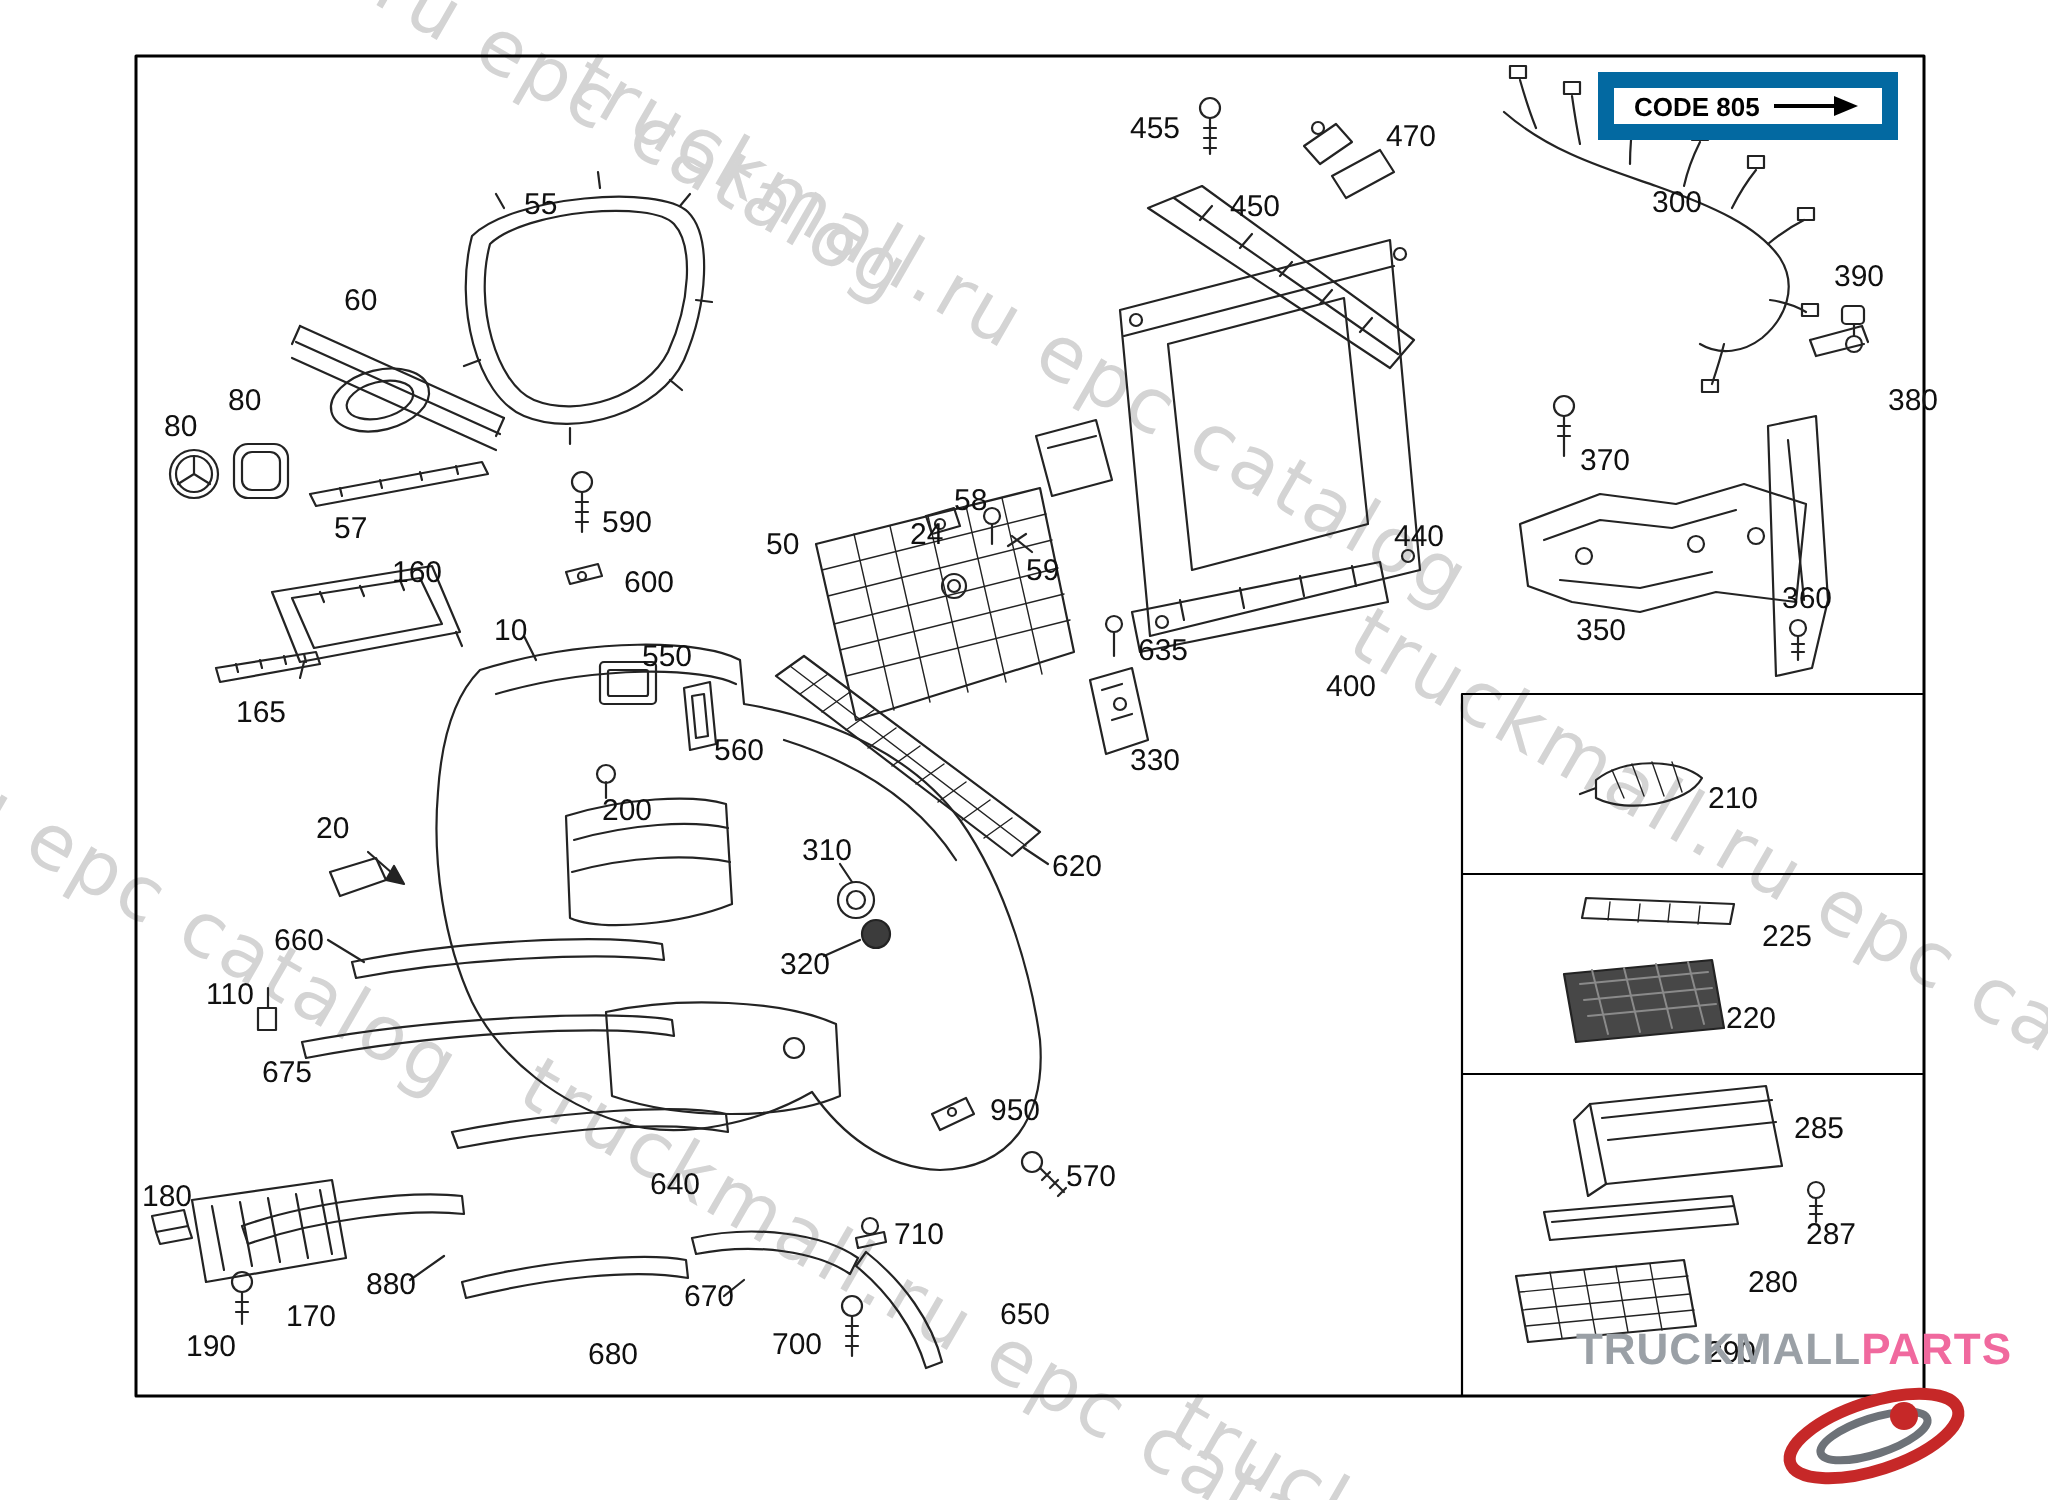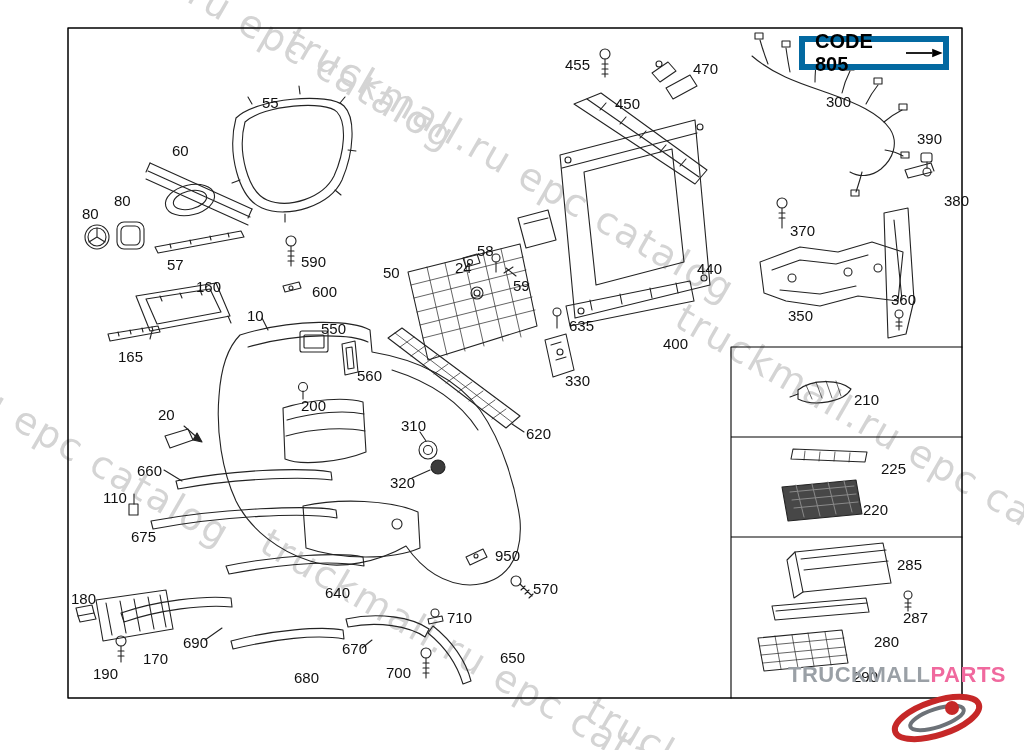--- a/index.html
+++ b/index.html
@@ -1,23 +1,23 @@
 <!DOCTYPE html>
 <html><head>
 <meta charset="utf-8">
 <style>
   html,body{margin:0;padding:0;background:#fff;font-family:"Liberation Sans",sans-serif;}
   #stage{position:relative;width:1024px;height:750px;background:#fff;overflow:hidden;}
   .wm{position:absolute;white-space:nowrap;font-size:38px;letter-spacing:2px;color:#d4d4d4;
       transform:rotate(30deg);transform-origin:0 0;z-index:0;font-family:"DejaVu Sans",sans-serif;}
   svg.draw{position:absolute;left:0;top:0;z-index:1;}
   .callout{position:absolute;z-index:2;font-size:15px;color:#101010;}
-  #codebox{position:absolute;left:799px;top:36px;width:150px;height:34px;border:6px solid #0369a1;
+  #codebox{position:absolute;left:799px;top:36px;width:150px;height:34px;border:8px solid #0369a1;
       background:#fff;display:flex;align-items:center;gap:7px;padding-left:10px;z-index:3;
-      font-weight:bold;font-size:20px;color:#000;box-sizing:border-box;}
+      font-weight:bold;font-size:13px;color:#000;box-sizing:border-box;}
   #logo{position:absolute;right:4px;bottom:2px;z-index:3;width:200px;height:86px;}
   .logo-text{position:absolute;right:14px;top:0;font-size:22px;font-weight:bold;letter-spacing:.5px;}
   .logo-brand{color:#9aa0a6}
   .logo-accent{color:#f0699e}
   .emblem{position:absolute;right:28px;bottom:0;}
 </style>
 </head>
 <body>
 
 <div id="stage">
@@ -368,21 +368,21 @@
   <div class="callout" style="left:137px;top:462px">660</div>
   <div class="callout" style="left:103px;top:489px">110</div>
   <div class="callout" style="left:131px;top:528px">675</div>
   <div class="callout" style="left:401px;top:417px">310</div>
   <div class="callout" style="left:390px;top:474px">320</div>
   <div class="callout" style="left:526px;top:425px">620</div>
   <div class="callout" style="left:495px;top:547px">950</div>
   <div class="callout" style="left:533px;top:580px">570</div>
   <div class="callout" style="left:447px;top:609px">710</div>
   <div class="callout" style="left:325px;top:584px">640</div>
-  <div class="callout" style="left:183px;top:634px">690</div>
+  <div class="callout" style="left:183px;top:634px">880</div>
   <div class="callout" style="left:342px;top:640px">670</div>
   <div class="callout" style="left:500px;top:649px">650</div>
   <div class="callout" style="left:386px;top:664px">700</div>
   <div class="callout" style="left:294px;top:669px">680</div>
   <div class="callout" style="left:71px;top:590px">180</div>
   <div class="callout" style="left:143px;top:650px">170</div>
   <div class="callout" style="left:93px;top:665px">190</div>
 
   <div id="codebox">
     <span>CODE 805</span>

